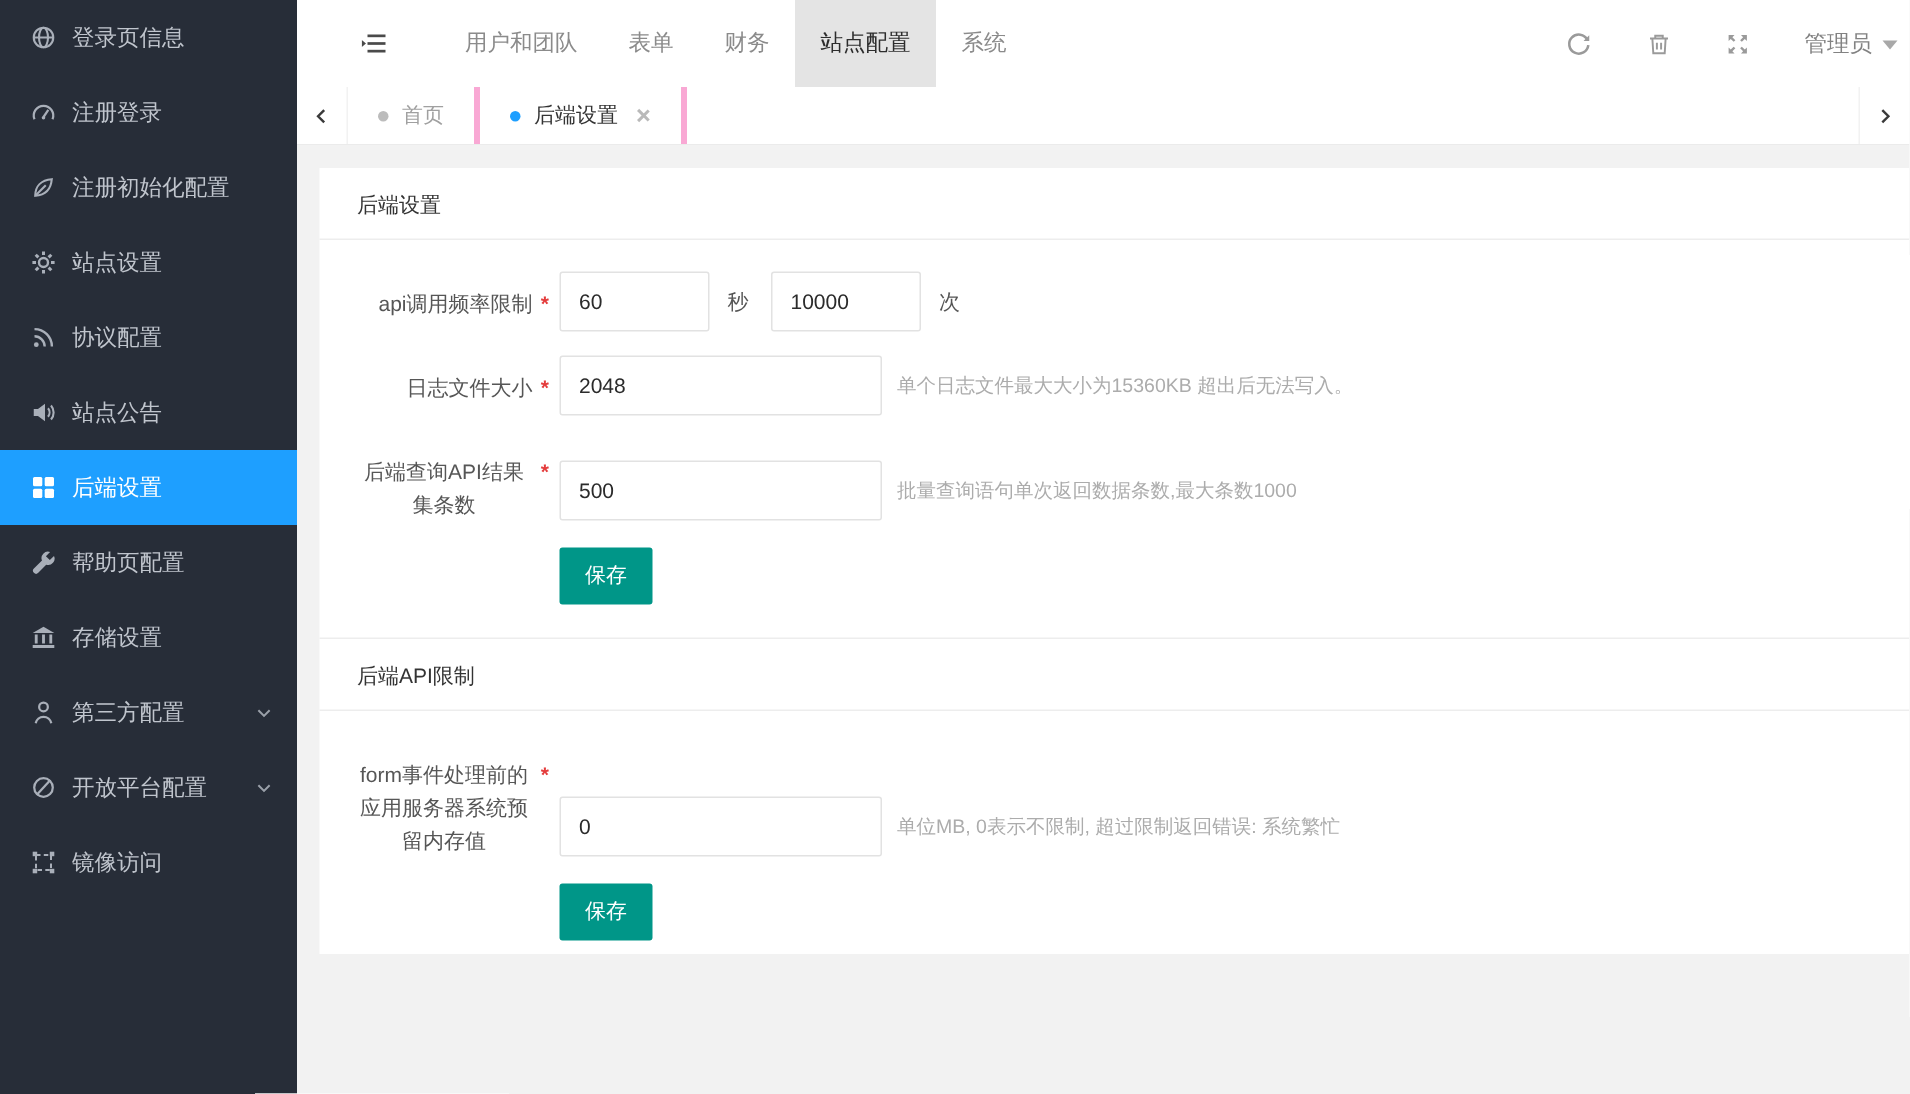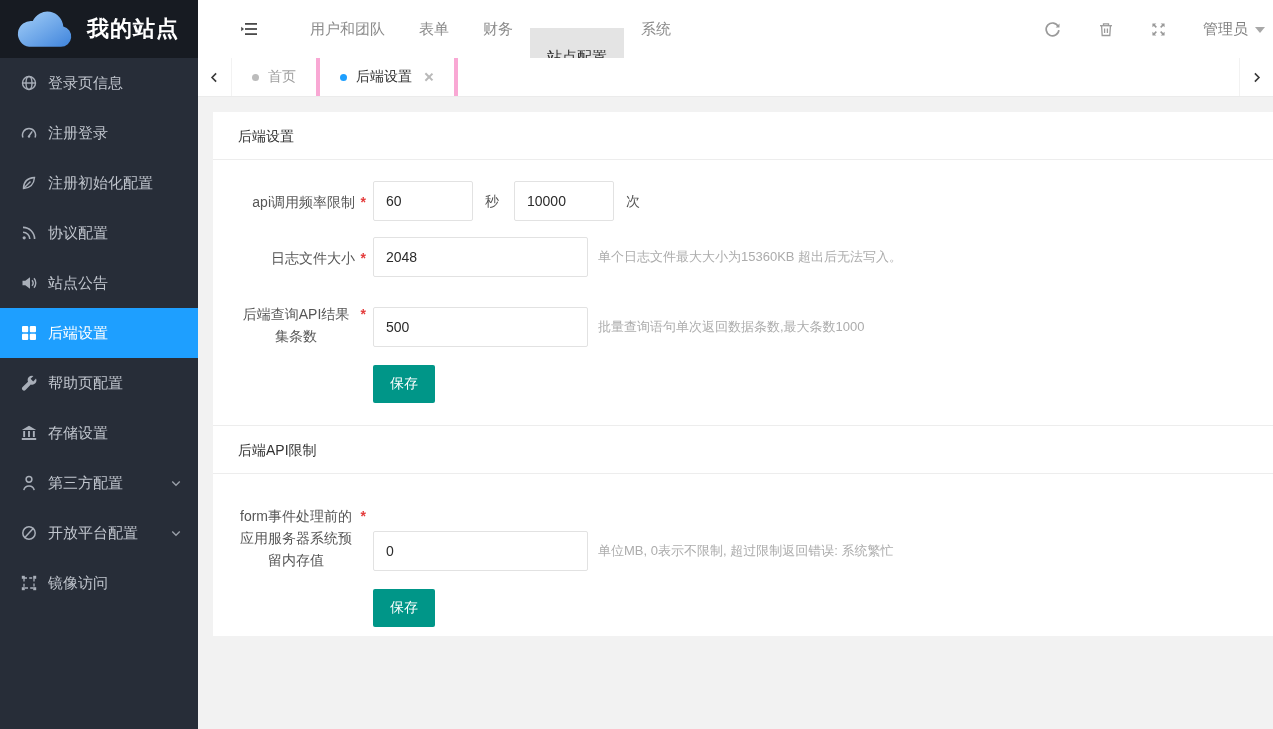--- a/index.html
+++ b/index.html
@@ -30,21 +30,21 @@
   .menu-item.active{background:var(--accent);color:#fff;}
   .menu-item.active .mi-icon{color:#fff;}
   .mi-chevron{margin-left:auto;color:#9aa0a9;display:flex;}
   
   .main{flex:1;display:flex;flex-direction:column;height:636px;min-width:0;}
   
   .topbar{height:58px;background:#fff;display:flex;align-items:center;flex:none;}
   .fold-btn{margin-left:43px;color:#4a4a4a;display:flex;cursor:pointer;}
   .topnav{display:flex;margin-left:35px;height:58px;}
   .topnav-item{padding:0 17px;line-height:58px;font-size:15px;color:#8b8b8b;cursor:pointer;}
-  .topnav-item.active{background:var(--topnav-active-bg);color:#2d2d2d;margin-top:28px;}
+  .topnav-item.active{background:var(--topnav-active-bg);color:#2d2d2d;}
   .topbar-right{margin-left:auto;display:flex;align-items:center;padding-right:8px;}
   .tb-icon{color:#9a9a9a;display:flex;cursor:pointer;margin-left:37px;}
   .admin{display:flex;align-items:center;margin-left:37px;cursor:pointer;color:#828282;font-size:15px;}
   .caret-down{width:0;height:0;border-left:5px solid transparent;border-right:5px solid transparent;border-top:6px solid #a8a8a8;margin-left:7px;margin-top:2px;}
   
   .tabbar{height:39px;background:#fff;display:flex;align-items:stretch;border-bottom:1px solid #ebebeb;flex:none;}
   .tab-nav-btn{width:34px;display:flex;align-items:center;justify-content:center;color:#3a3a3a;cursor:pointer;}
   .tab-nav-btn.prev{border-right:1px solid #f2f2f2;}
   .tab-nav-btn.next{border-left:1px solid #f2f2f2;}
   .tab{display:flex;align-items:center;padding:0 20px;border-right:4px solid #f9a8d4;font-size:14px;color:#a0a0a0;cursor:pointer;}
@@ -74,34 +74,20 @@
   .save-row{margin:18px 0 22px 160px;}
   .save-btn{width:62px;height:38px;background:var(--green);color:#fff;border:none;border-radius:2px;font-size:14px;cursor:pointer;font-family:inherit;}
   .divider{border-top:1px solid #ededed;}
   .card-bottom-pad{height:18px;}
   svg{display:block;}
 </style>
 </head>
 <body>
 
 <aside class="sidebar">
-  <div class="logo">
-    <span>
-      <svg width="60" height="42" viewBox="0 0 64 44">
-        <defs>
-          <linearGradient id="cg" x1="0" y1="0" x2="1" y2="1">
-            <stop offset="0" stop-color="#a5d0f8"></stop>
-              <stop offset="1" stop-color="#3f84dc"></stop>
-          </linearGradient>
-        </defs>
-        <path fill="url(#cg)" d="M15 41 h34 a11 11 0 0 0 2.5-21.7 A17 17 0 0 0 19 13.5 A13.5 13.5 0 0 0 15 41 z"></path>
-      </svg>
-    </span>
-    <span class="logo-title">我的站点</span>
-  </div>
   <nav class="menu">
 
     <div class="menu-item">
       <span class="mi-icon">
         <svg width="16" height="16" viewBox="0 0 16 16" fill="none" stroke="currentColor" stroke-width="1.4">
           <circle cx="8" cy="8" r="6.5"></circle>
             <ellipse cx="8" cy="8" rx="3" ry="6.5"></ellipse>
             <line x1="1.5" y1="8" x2="14.5" y2="8"></line>
         </svg>
       </span>
@@ -122,20 +108,38 @@
     <div class="menu-item">
       <span class="mi-icon">
         <svg width="16" height="16" viewBox="0 0 16 16" fill="none" stroke="currentColor" stroke-width="1.4">
           <path d="M13.5 2.5 C6.5 3 2.5 7 2.5 13.5 C9.5 13 13 9 13.5 2.5 Z"></path>
             <path d="M2.5 13.5 L9.5 6.5"></path>
         </svg>
       </span>
       <span>注册初始化配置</span>
     </div>
 
+    <div class="menu-item">
+      <span class="mi-icon">
+        <svg width="16" height="16" viewBox="0 0 16 16" fill="none" stroke="currentColor">
+          <circle cx="8" cy="8" r="3" stroke-width="1.6"></circle>
+          <g stroke-width="2">
+            <line x1="8" y1="0.6" x2="8" y2="3"></line>
+              <line x1="8" y1="13" x2="8" y2="15.4"></line>
+            <line x1="0.6" y1="8" x2="3" y2="8"></line>
+              <line x1="13" y1="8" x2="15.4" y2="8"></line>
+            <line x1="2.8" y1="2.8" x2="4.6" y2="4.6"></line>
+              <line x1="11.4" y1="11.4" x2="13.2" y2="13.2"></line>
+            <line x1="2.8" y1="13.2" x2="4.6" y2="11.4"></line>
+              <line x1="11.4" y1="4.6" x2="13.2" y2="2.8"></line>
+          </g>
+        </svg>
+      </span>
+      <span>站点设置</span>
+    </div>
 
     <div class="menu-item">
       <span class="mi-icon">
         <svg width="16" height="16" viewBox="0 0 16 16" fill="none" stroke="currentColor" stroke-width="1.6">
           <circle cx="3.2" cy="12.8" r="1.6" fill="currentColor" stroke="none"></circle>
           <path d="M2 7.2 a6.8 6.8 0 0 1 6.8 6.8"></path>
             <path d="M2 2.4 a11.6 11.6 0 0 1 11.6 11.6"></path>
         </svg>
       </span>
       <span>协议配置</span>

